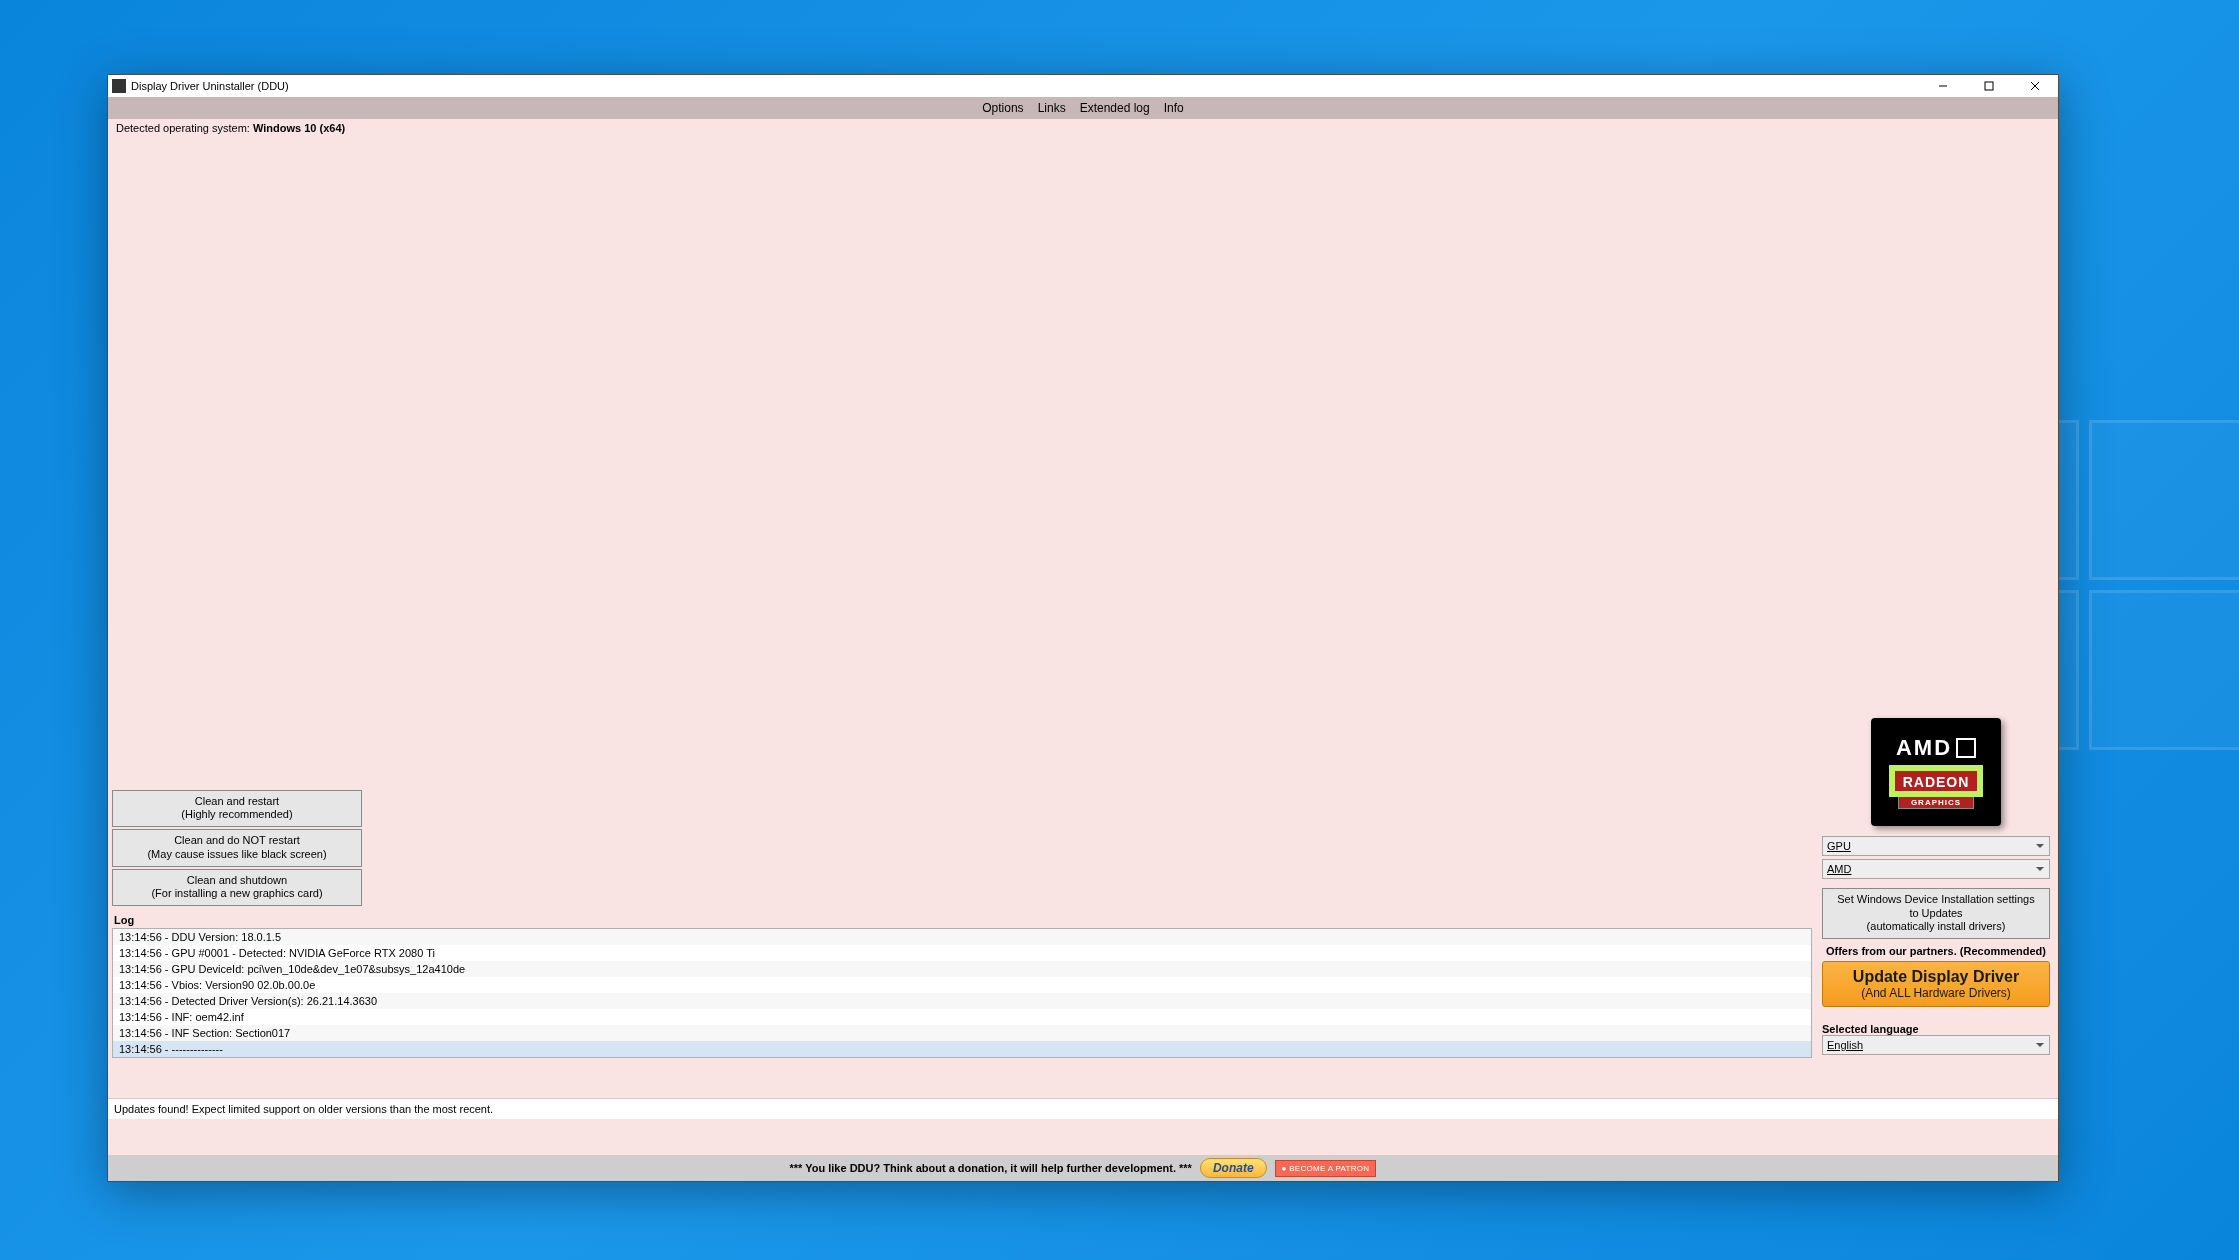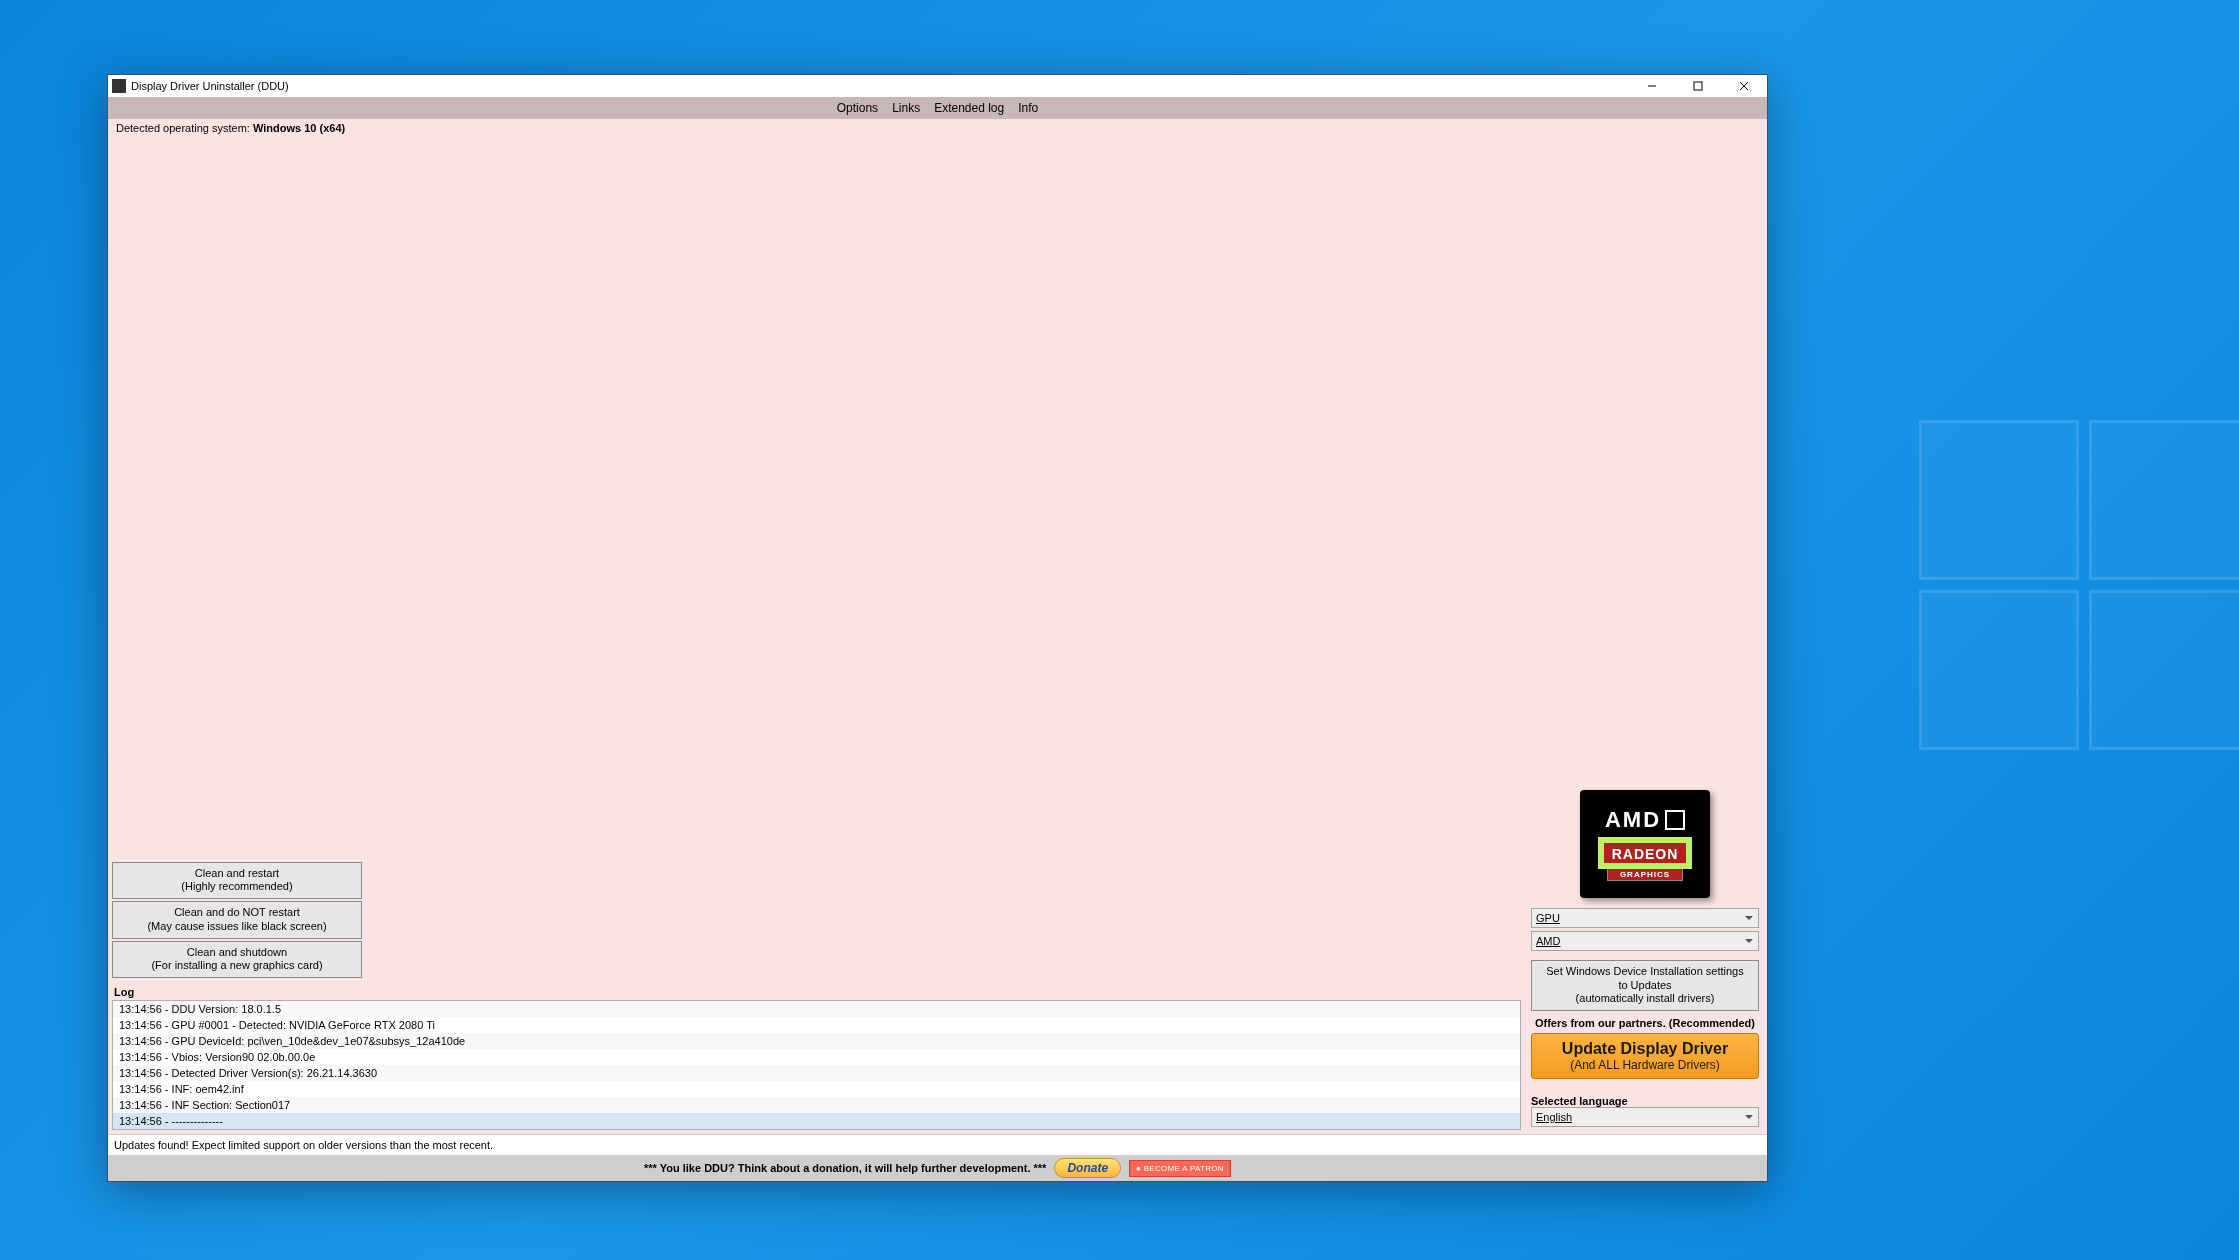--- a/index.html
+++ b/index.html
@@ -22,21 +22,21 @@
   }
   .win-deco .sq {
     position: absolute;
     border: 3px solid rgba(255,255,255,0.12);
     background: rgba(255,255,255,0.04);
   }
   .window {
     position: absolute;
     left: 107px;
     top: 74px;
-    width: 1661px;
+    width: 1952px;
     height: 1108px;
     background: #4d7c0f;
     border: 1px solid #4b4b4b;
     box-shadow: 0 10px 45px rgba(0,0,0,0.35);
     display: flex;
     flex-direction: column;
   }
   .titlebar {
     height: 22px;
     background: #ffffff;
@@ -70,20 +70,21 @@
     padding: 3px 7px;
     font-size: 12px;
     color: #000;
   }
   .body {
     flex: 1;
     background: #fae3e3;
     display: flex;
     flex-direction: column;
     min-height: 0;
+    gap: 36px;
   }
   .os-detect {
     padding: 3px 8px;
     font-size: 11px;
     color: #000;
   }
   .os-detect .os-val { font-weight: bold; }
   .main-row {
     flex: 1;
     display: flex;

